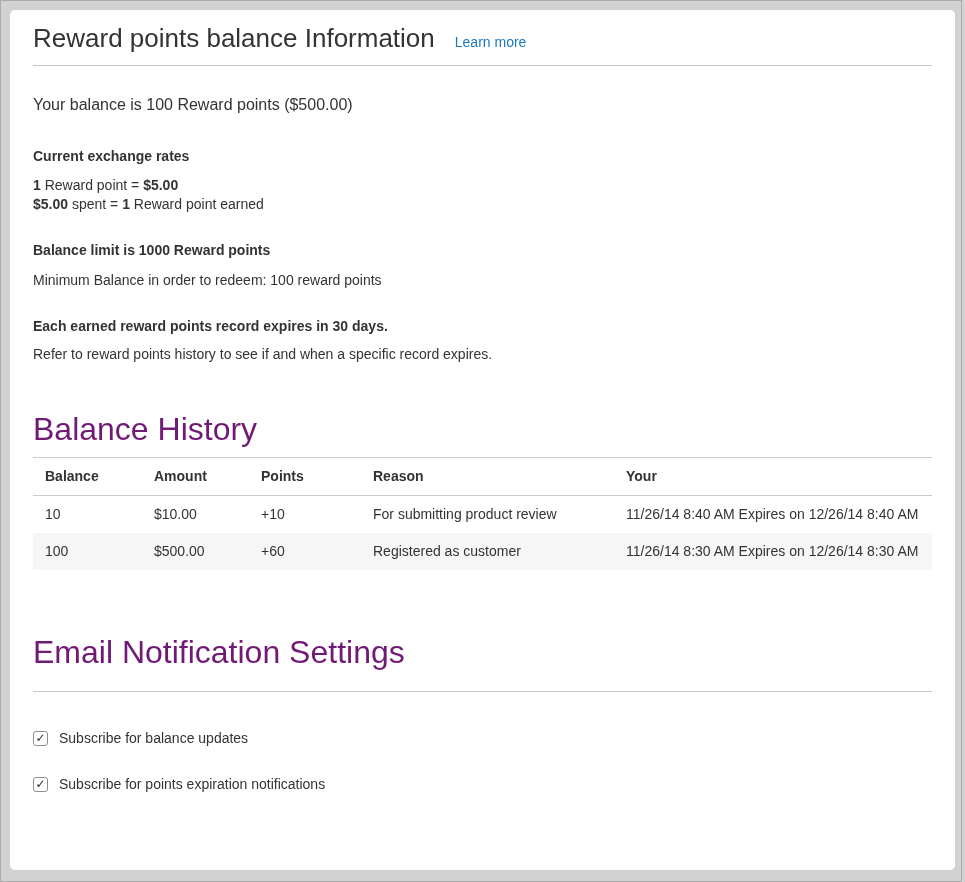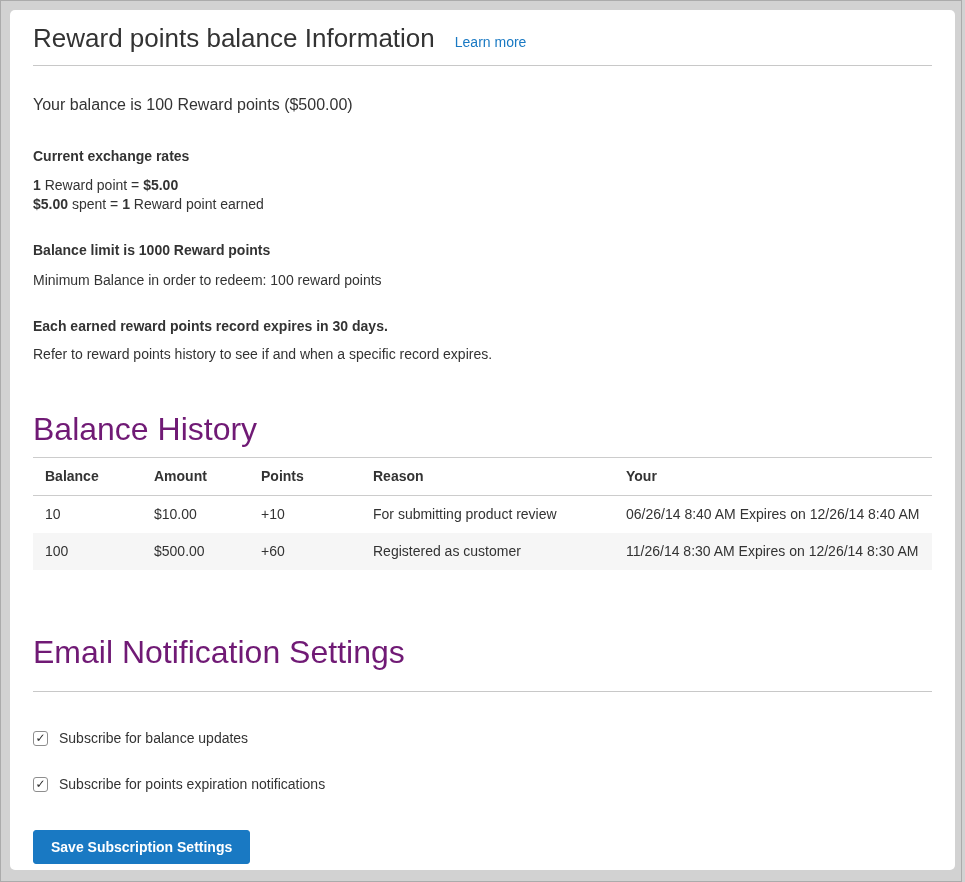--- a/index.html
+++ b/index.html
@@ -175,21 +175,21 @@
           <th class="col-reason">Reason</th>
           <th>Your</th>
         </tr>
       </thead>
       <tbody>
         <tr>
           <td>10</td>
           <td>$10.00</td>
           <td>+10</td>
           <td>For submitting product review</td>
-          <td>06/26/14 8:40 AM Expires on 12/26/14 8:40 AM</td>
+          <td>11/26/14 8:40 AM Expires on 12/26/14 8:40 AM</td>
         </tr>
         <tr>
           <td>100</td>
           <td>$500.00</td>
           <td>+60</td>
           <td>Registered as customer</td>
           <td>11/26/14 8:30 AM Expires on 12/26/14 8:30 AM</td>
         </tr>
       </tbody>
     </table>
@@ -203,16 +203,15 @@
       <span class="checkbox-label">Subscribe for balance updates</span>
     </div>
 
     <div class="checkbox-row">
       <span class="checkbox">
           <span class="check">✓</span>
         </span>
       <span class="checkbox-label">Subscribe for points expiration notifications</span>
     </div>
 
-    <button class="primary-btn">Save Subscription Settings</button>
 
   </div>
 </div>
 
 </body></html>

